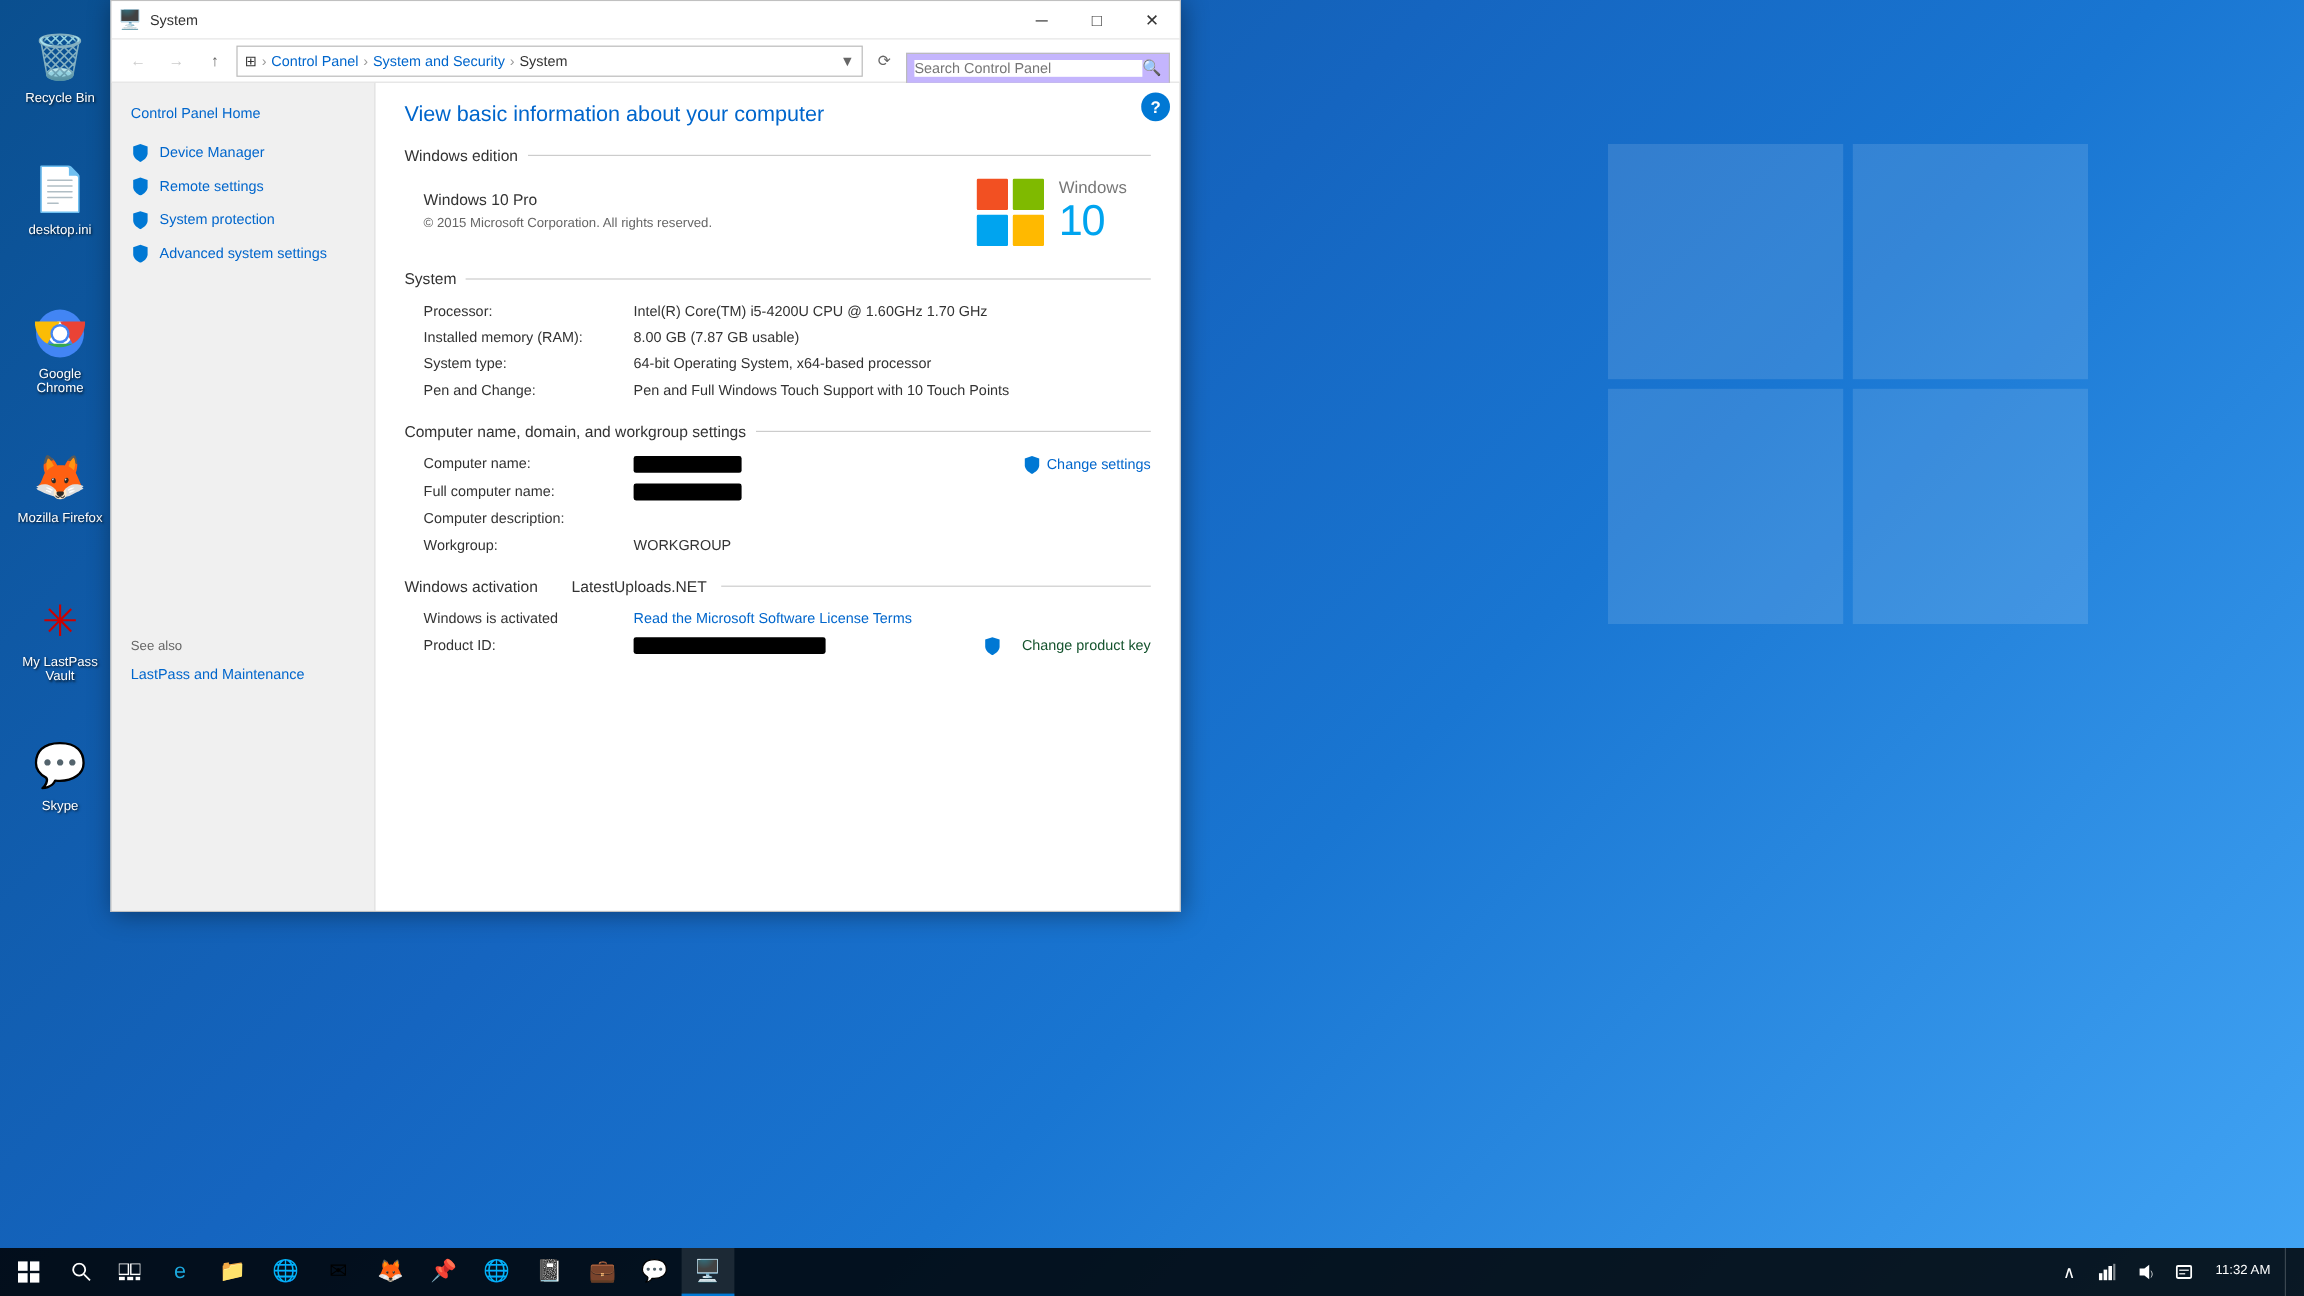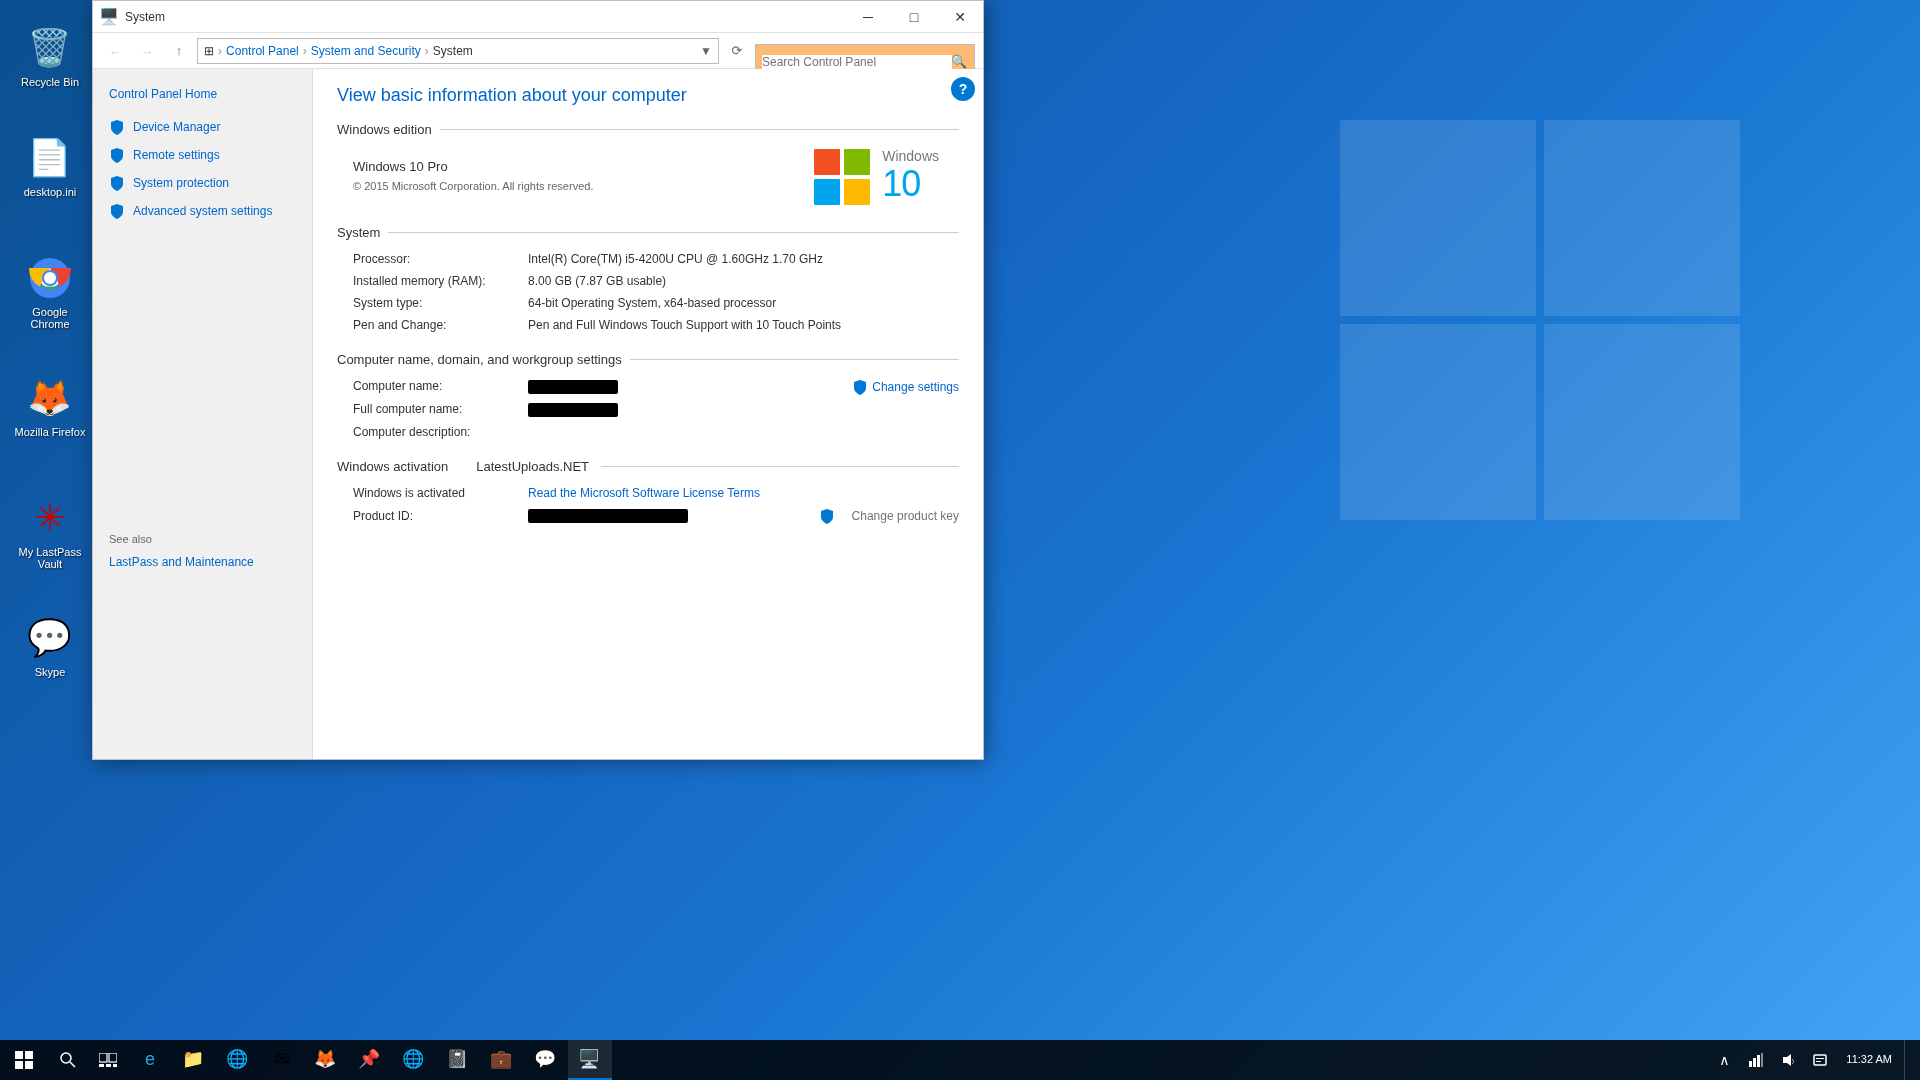--- a/index.html
+++ b/index.html
@@ -227,23 +227,23 @@
       display: flex;
       align-items: center;
       justify-content: center;
       cursor: pointer;
       color: #666;
     }
     .search-bar {
       width: 220px;
       height: 26px;
       border: 1px solid #bbb;
-      background: #fdba74;
-      display: flex;
-      align-items: flex-end;
+      background: #c4b5fd;
+      display: flex;
+      align-items: center;
       padding: 0 6px;
       margin-top: 12px;
     }
     .search-bar input {
       border: none;
       outline: none;
       flex: 1;
       font-size: 12px;
       color: #999;
     }
@@ -441,21 +441,21 @@
     .license-link {
       color: #0066cc;
       font-size: 12px;
       cursor: pointer;
     }
 
     .change-product-link {
       display: flex;
       align-items: center;
       gap: 17px;
-      color: #737373;
+      color: #14532d;
       font-size: 12px;
       cursor: pointer;
       float: right;
     }
 
     .help-btn {
       position: absolute;
       top: 8px;
       right: 8px;
       width: 24px;
@@ -701,20 +701,24 @@
           <div class="info-row">
             <span class="info-label">Full computer name:</span>
             <span class="info-value">
               <span class="redacted-block" style="width:90px;"></span>
             </span>
           </div>
           <div class="info-row">
             <span class="info-label">Computer description:</span>
             <span class="info-value"></span>
           </div>
+          <div class="info-row">
+            <span class="info-label">Workgroup:</span>
+            <span class="info-value workgroup-val">WORKGROUP</span>
+          </div>
         </div>
 
         <div class="activation-section">
           <div class="section-header">
             <span class="section-title">Windows activation</span>
             <div style="width:8px;flex-shrink:0;"></div>
             <span class="watermark-text" style="position:relative;top:0;left:0;background:white;">LatestUploads.NET</span>
             <div class="section-line"></div>
           </div>
 

